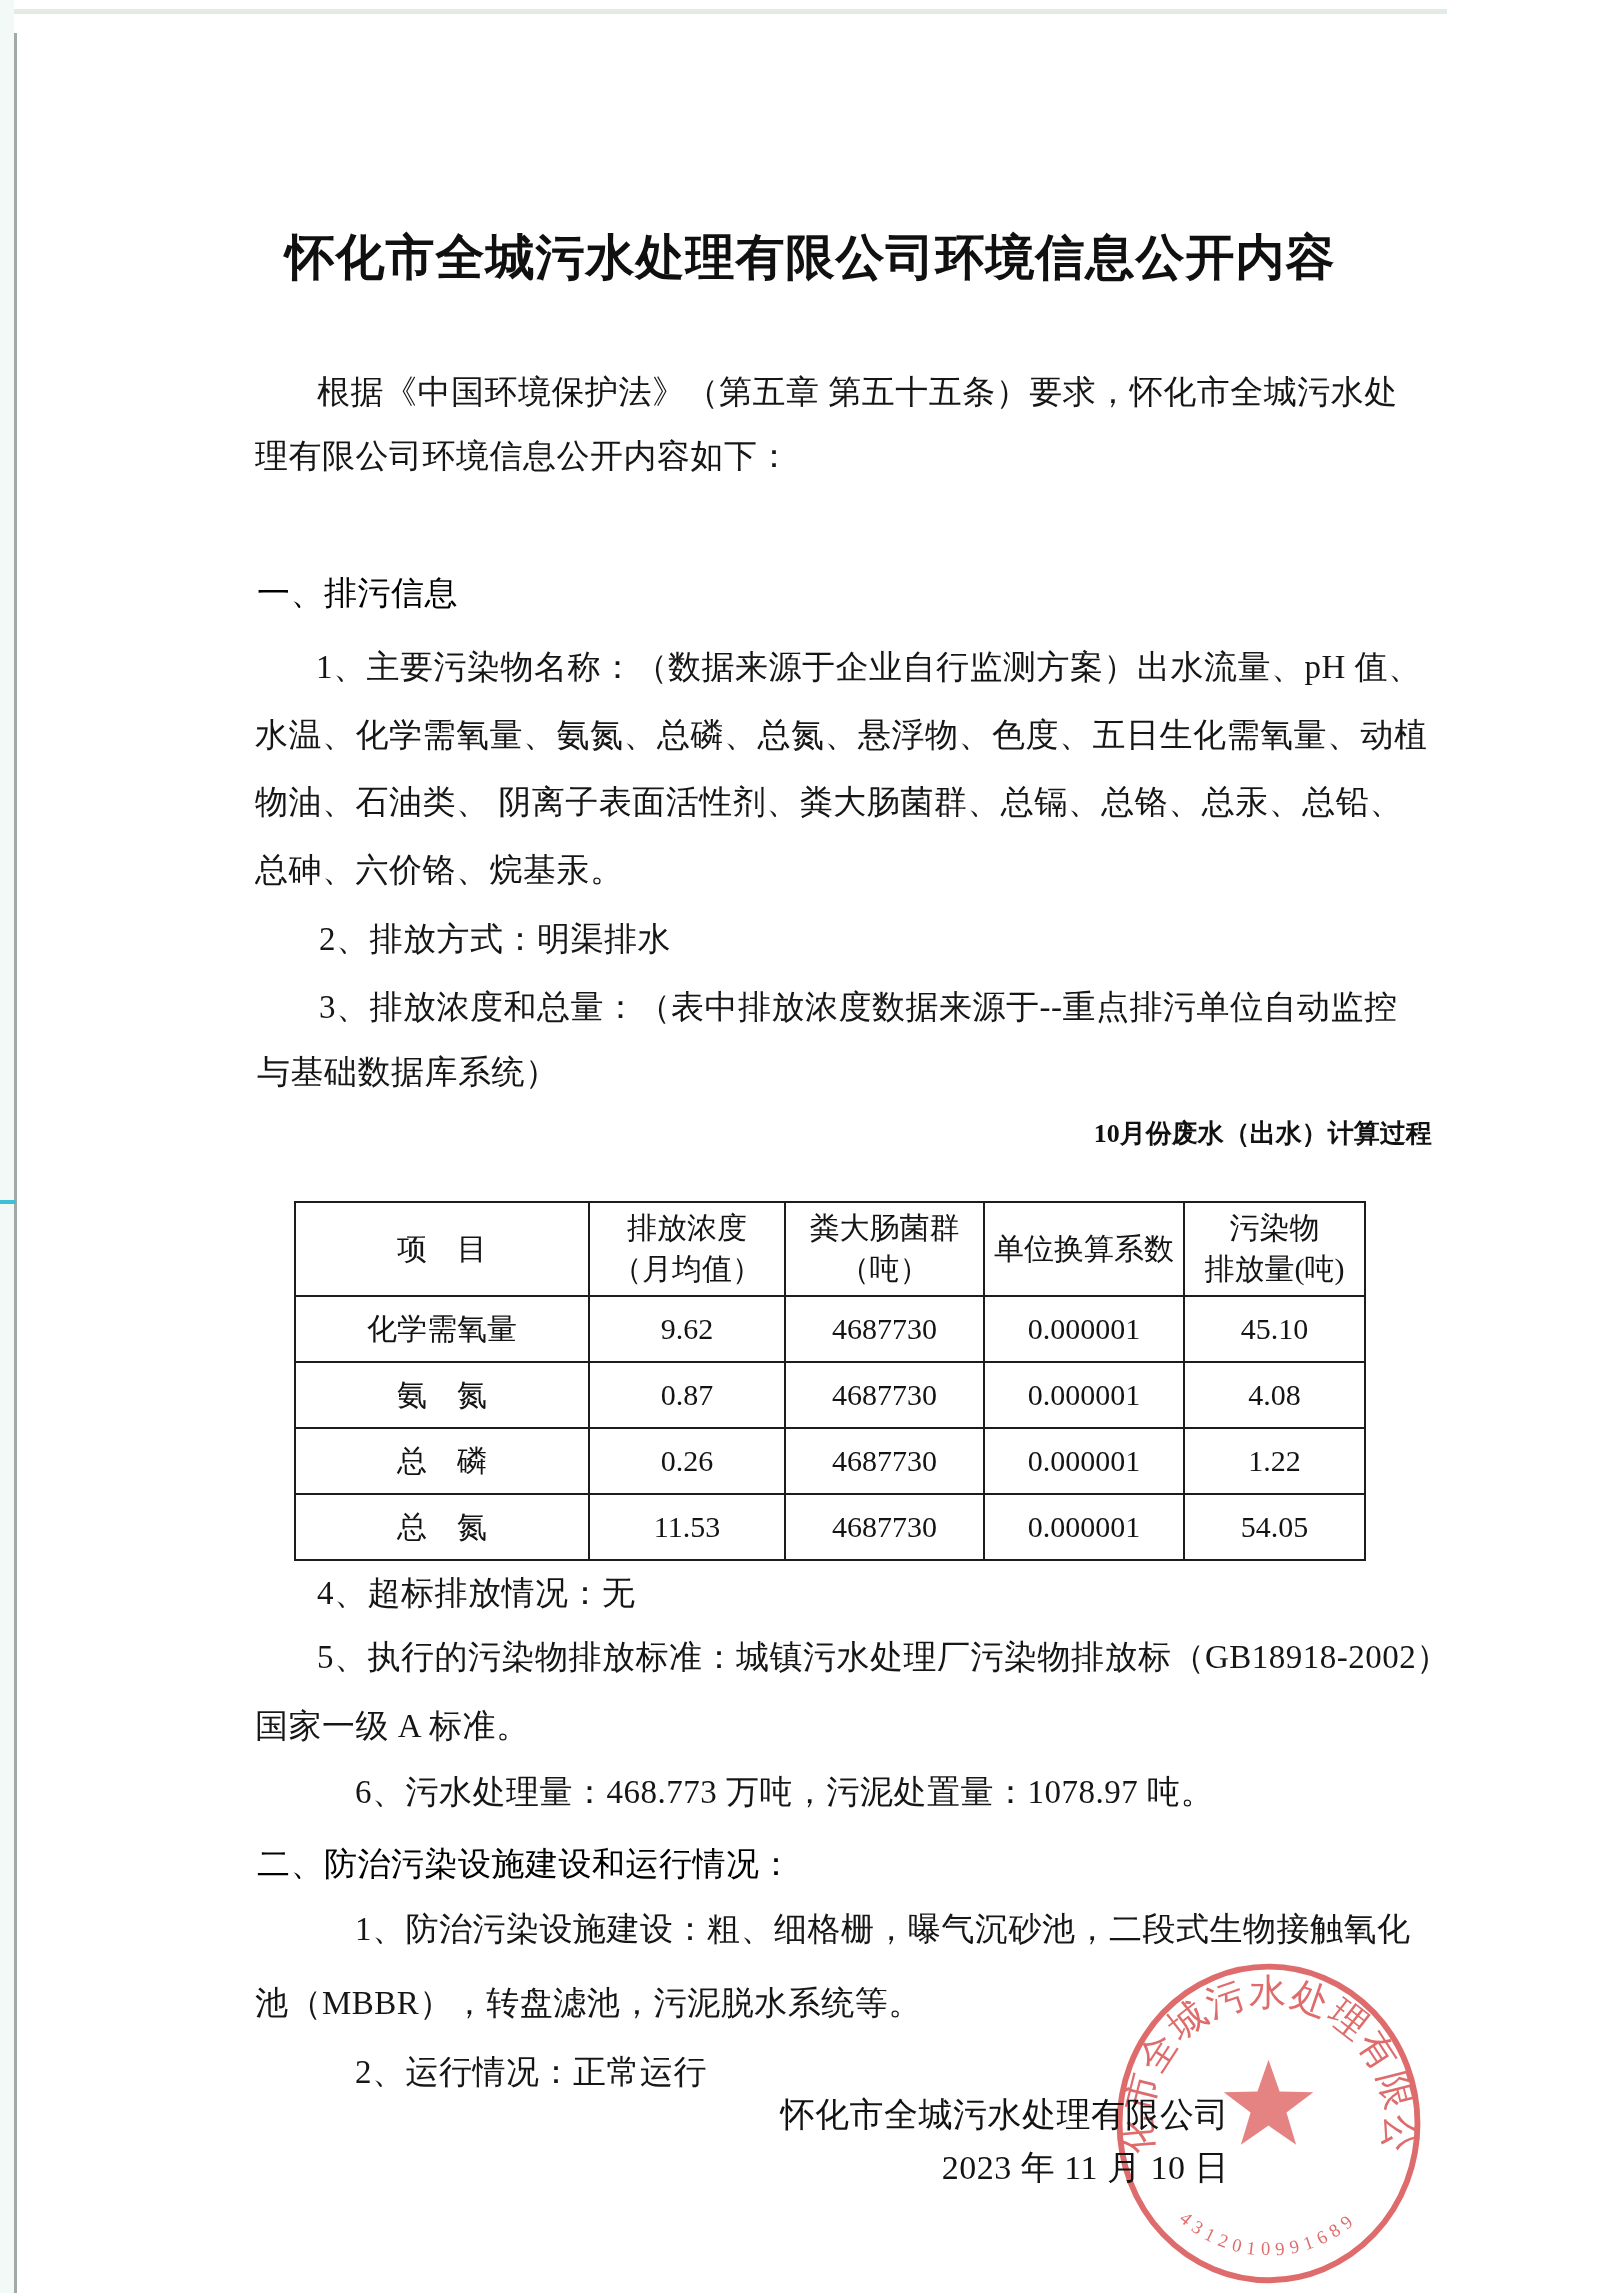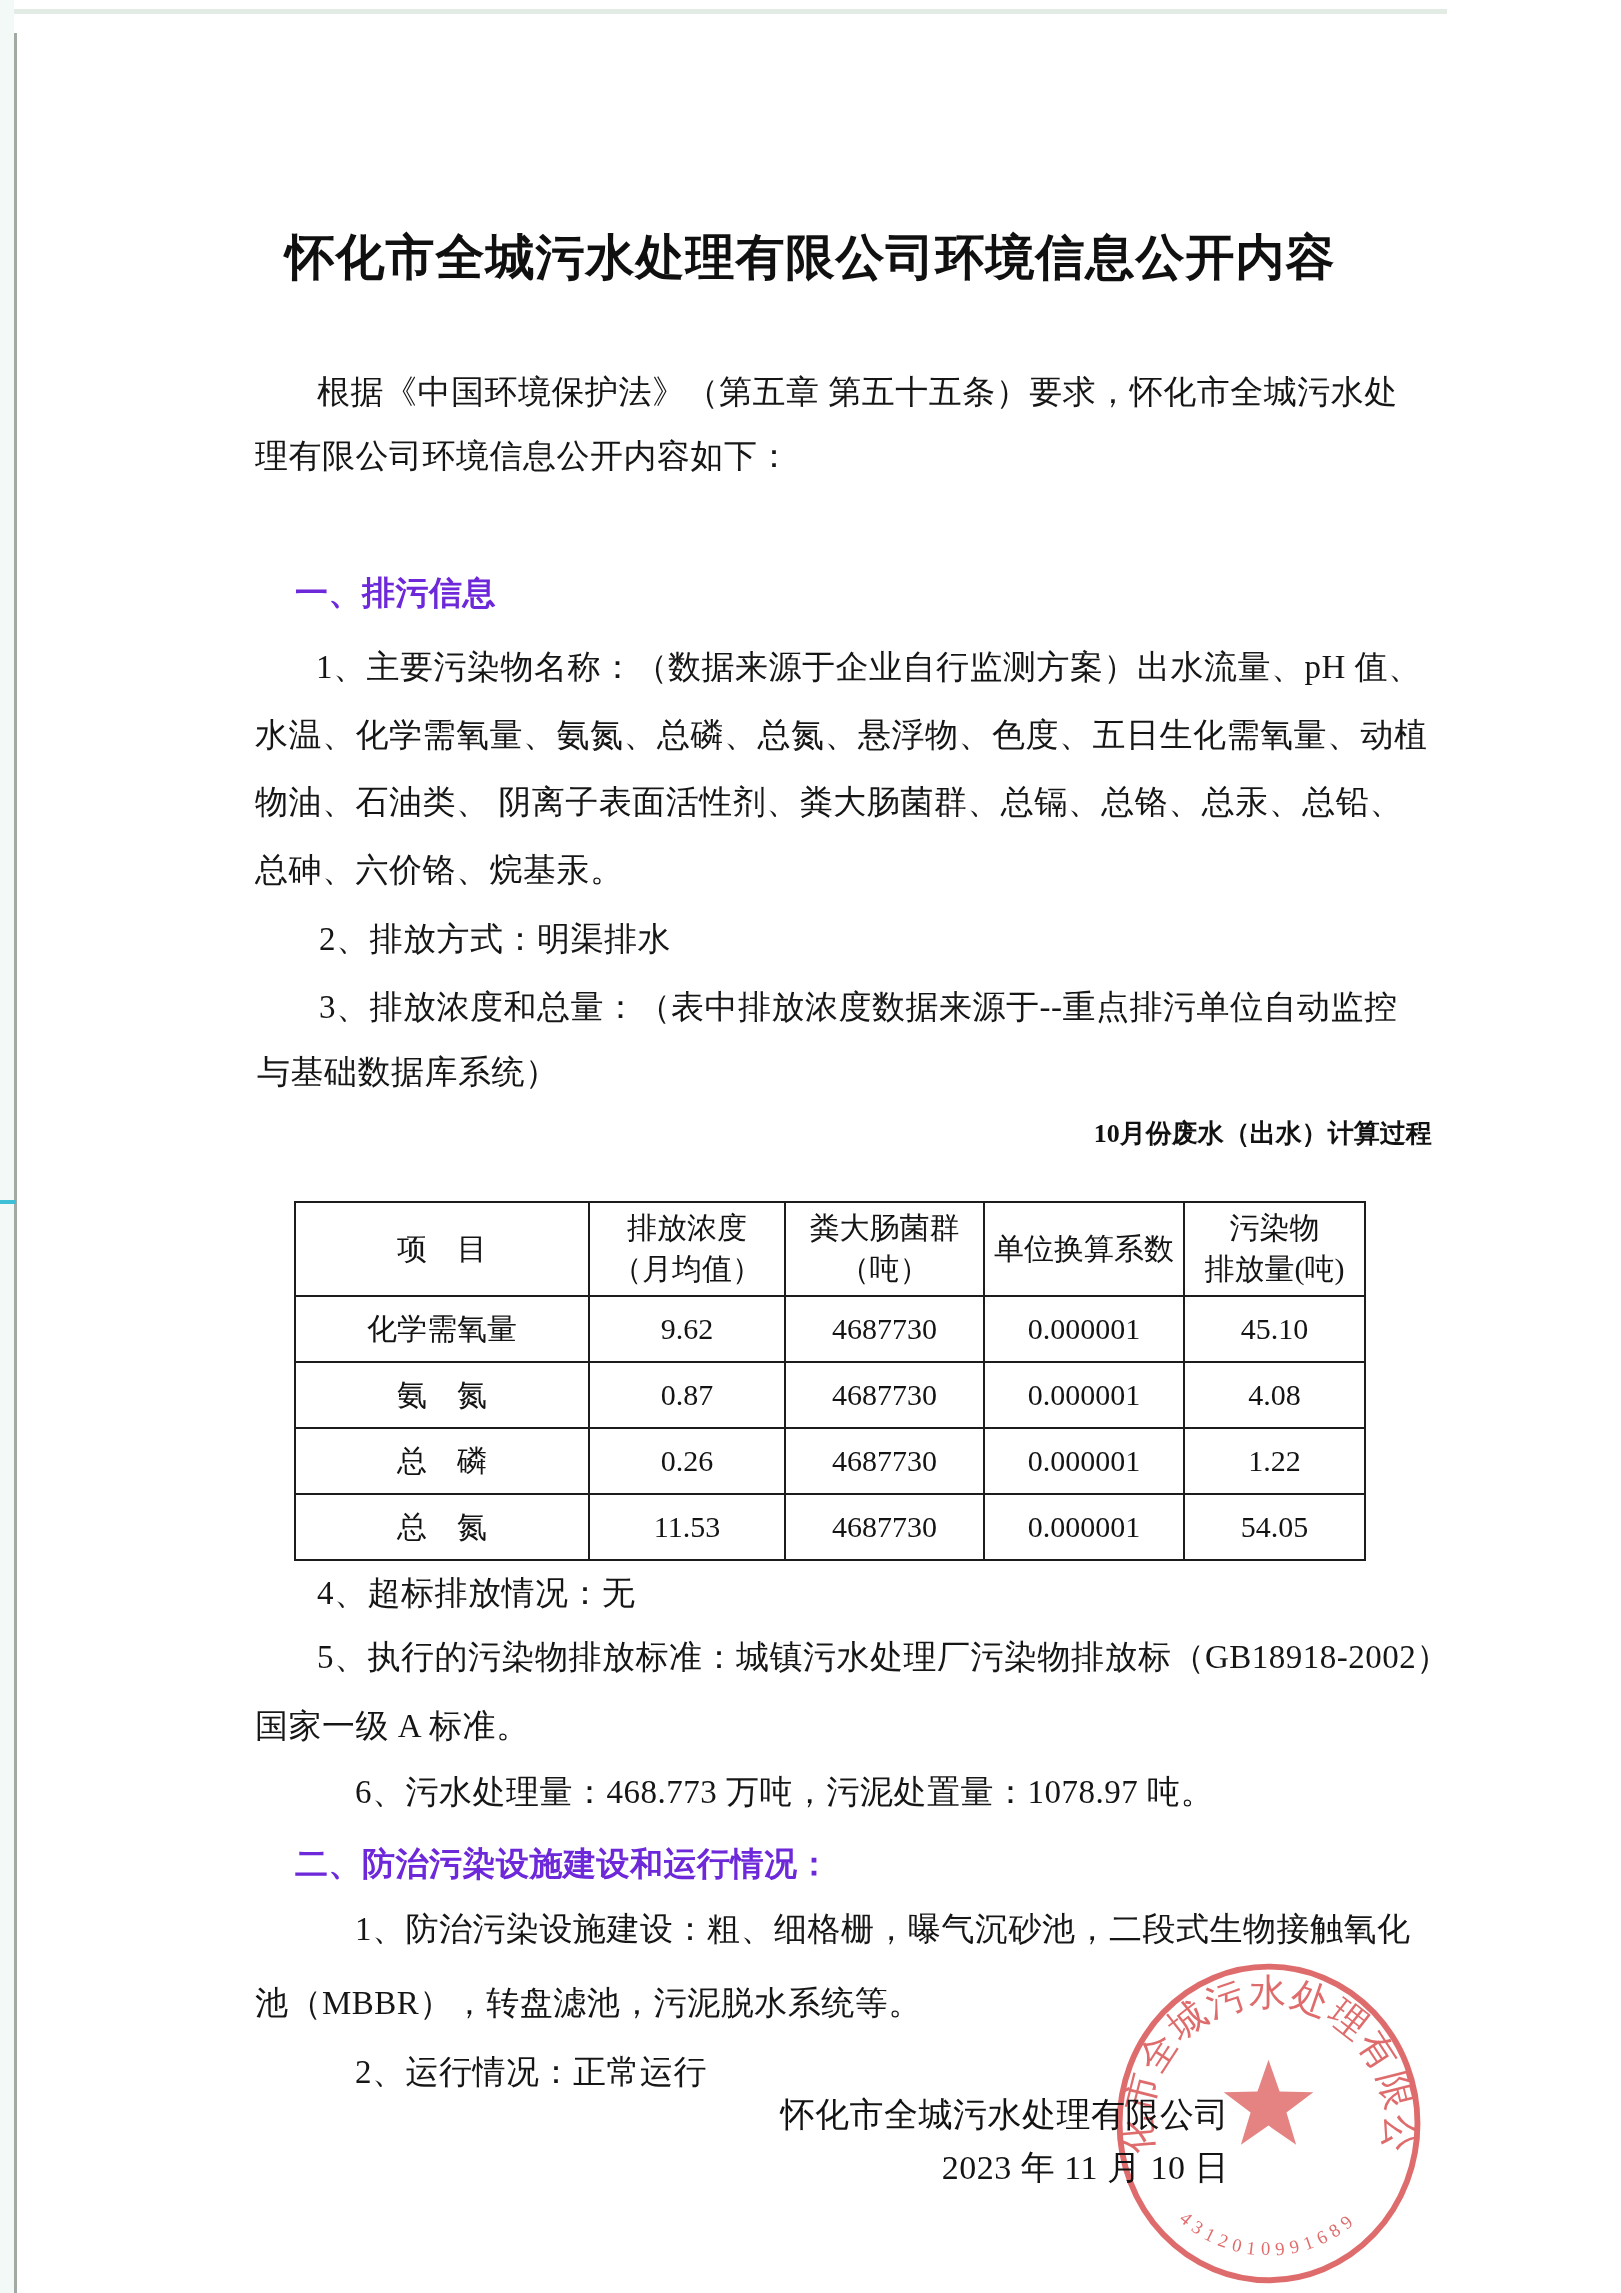--- a/index.html
+++ b/index.html
@@ -20,21 +20,21 @@
   .title{
     position:absolute;left:0;top:225px;width:1621px;
     text-align:center;font-size:49px;font-weight:700;
     letter-spacing:1px;white-space:pre;color:#101010;
   }
   .ln{
     position:absolute;
     font-size:33px;line-height:47px;height:47px;
     white-space:pre;letter-spacing:0.5px;color:#161616;
   }
-  .bold{font-weight:700;color:#6d28d9;margin-left:38px;}
+  .bold{font-weight:400;color:#000000;}
   .table-title{
     position:absolute;left:0;top:1116px;width:1621px;
     text-align:right;font-size:26px;font-weight:700;
     white-space:pre;color:#111;
   }
   table.discharge{
     position:absolute;left:294px;top:1181px;
     width:1070px;border-collapse:collapse;table-layout:fixed;
     font-size:30px;color:#141414;
   }

